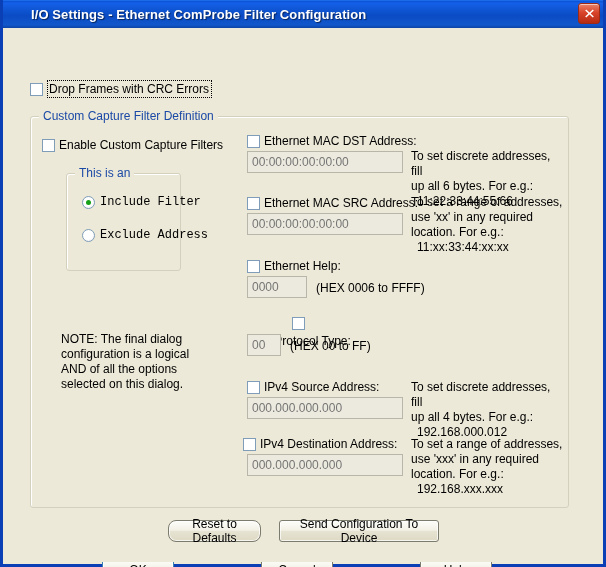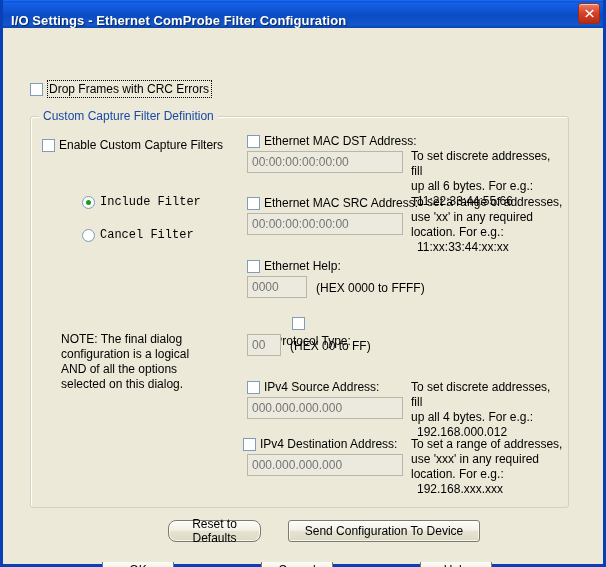--- a/index.html
+++ b/index.html
@@ -28,22 +28,23 @@
   }
 
   .titlebar {
     position: relative;
     height: 27px;
     background: linear-gradient(to bottom,
         #0a52d6 0%, #1560e8 8%, #0d52ce 40%,
         #0b4bc4 55%, #1257cc 88%, #0c44a8 100%);
     border-top: 1px solid #1b6ae8;
     display: flex;
-    align-items: flex-end;
+    align-items: center;
     overflow: hidden;
+    padding-left: 20px;
   }
   .titlebar-text {
     color: #ffffff;
     font-size: 13px;
     font-weight: bold;
     letter-spacing: 0.1px;
     padding-left: 8px;
     text-shadow: 1px 1px 1px rgba(0,0,0,0.55);
     white-space: nowrap;
   }
@@ -246,31 +247,34 @@
       <span class="group-legend">Custom Capture Filter Definition</span>
     </div>
 
     <div style="position:absolute; left:39px; top:110px;">
       <div class="chk-row">
         <span class="cb"></span>
         <span class="chk-label">Enable Custom Capture Filters</span>
       </div>
     </div>
 
+    <div class="groupbox" style="left:63px; top:145px; width:113px; height:96px;">
+      <span class="group-legend">This is an</span>
+    </div>
 
     <div class="radio-row" style="position:absolute; left:79px; top:167px;">
       <span class="radio">
         <span class="dot"></span>
       </span>
       <span class="radio-label">Include Filter</span>
     </div>
 
     <div class="radio-row" style="position:absolute; left:79px; top:200px;">
       <span class="radio"></span>
-      <span class="radio-label">Cancel Filter</span>
+      <span class="radio-label">Exclude Address</span>
     </div>
 
     <div class="note" style="left:58px; top:304px; width:150px;">
       <div>NOTE: The final dialog</div>
       <div>configuration is a logical</div>
       <div>AND of all the options</div>
       <div>selected on this dialog.</div>
     </div>
 
     <div class="chk-row" style="position:absolute; left:244px; top:106px;">
@@ -294,21 +298,21 @@
       <div>use 'xx' in any required</div>
       <div>location. For e.g.:</div>
       <div class="indent">11:xx:33:44:xx:xx</div>
     </div>
 
     <div class="chk-row" style="position:absolute; left:244px; top:231px;">
       <span class="cb"></span>
       <span class="fieldlabel">Ethernet Help:</span>
     </div>
     <input class="tinput" type="text" readonly="" style="left: 244px; top: 248px; width: 60px; height: 22px; position: absolute;" placeholder="0000">
-    <span class="hexlabel" style="left:313px; top:253px;">(HEX 0000 to FFFF)</span>
+    <span class="hexlabel" style="left:313px; top:253px;">(HEX 0006 to FFFF)</span>
 
     <div class="chk-row" style="position:absolute; left:244px; top:289px;flex-direction:column;">
       <span class="cb"></span>
       <span class="fieldlabel">IPv4 Protocol Type:</span>
     </div>
     <input class="tinput" type="text" readonly="" style="left: 244px; top: 306px; width: 34px; height: 22px; position: absolute;" placeholder="00">
     <span class="hexlabel" style="left:287px; top:311px;">(HEX 00 to FF)</span>
 
     <div class="chk-row" style="position:absolute; left:244px; top:352px;">
       <span class="cb"></span>
@@ -327,21 +331,21 @@
     </div>
     <input class="tinput" type="text" readonly="" style="left: 244px; top: 426px; width: 156px; height: 22px; position: absolute;" placeholder="000.000.000.000">
     <div class="hint" style="left:408px; top:409px; width:152px;">
       <div>To set a range of addresses,</div>
       <div>use 'xxx' in any required</div>
       <div>location. For e.g.:</div>
       <div class="indent">192.168.xxx.xxx</div>
     </div>
 
     <button class="btn" style="left:165px; top:492px; width:93px; height:22px;border-radius:8px;">Reset to Defaults</button>
-    <button class="btn" style="left:285px; top:492px; width:192px; height:22px;">Send Configuration To Device</button>
+    <button class="btn" style="left:276px; top:492px; width:160px; height:22px;">Send Configuration To Device</button>
 
     <button class="btn default-btn" style="left:99px; top:531px; width:72px; height:22px;">OK</button>
     <button class="btn" style="left:258px; top:531px; width:72px; height:22px;">Cancel</button>
     <button class="btn" style="left:417px; top:531px; width:72px; height:22px;">Help</button>
 
     <div class="bottom-strip"></div>
   </div>
 </div>
 
 </body></html>

